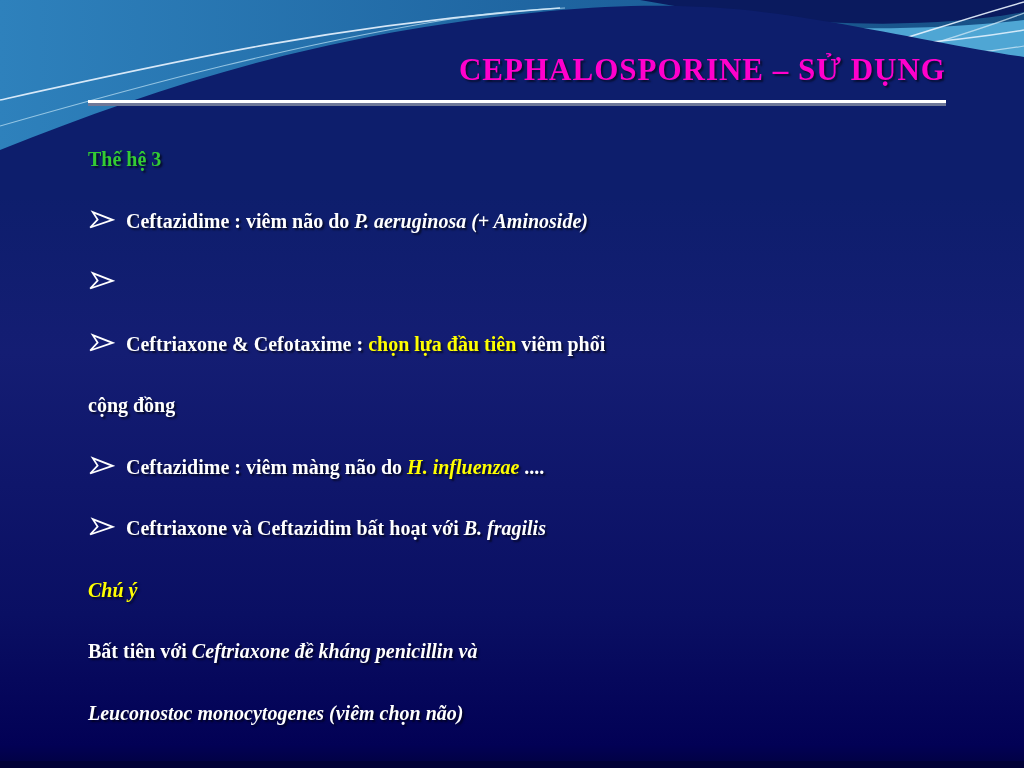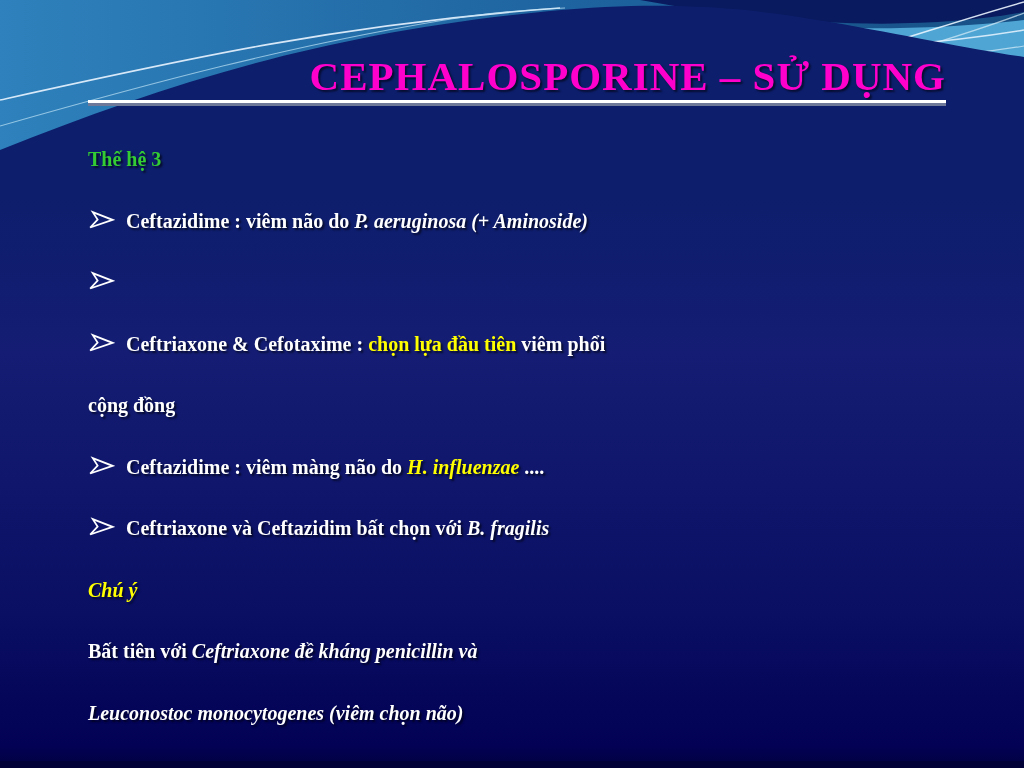--- a/index.html
+++ b/index.html
@@ -11,21 +11,21 @@
       #0D1E6C 0%, #0D1E6C 24%,
       #141D73 46%, #0A0F63 80%,
       #020155 97%, #010140 100%);
     font-family:"Liberation Serif", serif;
   }
   .top-deco{position:absolute;top:0;left:0;width:1024px;height:200px;display:block;}
   .bottom-strip{position:absolute;left:0;bottom:0;width:1024px;height:7px;background:#010137;}
   .title{
     position:absolute;top:52px;left:90px;width:856px;
     text-align:right;
-    font-size:41px;font-weight:bold;letter-spacing:1px;
+    font-size:31px;font-weight:bold;letter-spacing:1px;
     color:#FF00CC;
     text-shadow:2px 2px 2px rgba(0,0,0,0.55);
     white-space:nowrap;
   }
   .title-underline{
     position:absolute;top:100px;left:88px;width:858px;height:6px;
     background:linear-gradient(180deg,#ffffff 0%,#ffffff 55%,#6e7898 55%,#6e7898 100%);
   }
   .body-lines{
     position:absolute;top:129px;left:88px;right:50px;
@@ -80,20 +80,20 @@
           </svg></span></div>
       <div class="line"><span class="bullet"><svg width="27" height="20" viewBox="0 0 27 20">
             <path d="M2.2,17.5 L24.5,9.8 L4.8,2.2 L9.6,9.6 Z" fill="none" stroke="#ffffff" stroke-width="1.8" stroke-linejoin="miter"></path>
           </svg></span><span style="color: rgb(255, 255, 255);">Ceftriaxone &amp; Cefotaxime : </span><span style="color: rgb(255, 255, 0); margin-top: 27px;">chọn lựa đầu tiên</span><span style="color: rgb(255, 255, 255); margin-top: 29px;"> viêm phổi</span></div>
       <div class="line"><span style="color: rgb(255, 255, 255);">cộng đồng</span></div>
       <div class="line"><span class="bullet"><svg width="27" height="20" viewBox="0 0 27 20">
             <path d="M2.2,17.5 L24.5,9.8 L4.8,2.2 L9.6,9.6 Z" fill="none" stroke="#ffffff" stroke-width="1.8" stroke-linejoin="miter"></path>
           </svg></span><span style="color: rgb(255, 255, 255);">Ceftazidime : viêm màng não do </span><span class="it" style="color: rgb(255, 255, 0);">H. influenzae</span><span style="color: rgb(255, 255, 255);"> ....</span></div>
       <div class="line"><span class="bullet"><svg width="27" height="20" viewBox="0 0 27 20">
             <path d="M2.2,17.5 L24.5,9.8 L4.8,2.2 L9.6,9.6 Z" fill="none" stroke="#ffffff" stroke-width="1.8" stroke-linejoin="miter"></path>
-          </svg></span><span style="color: rgb(255, 255, 255);">Ceftriaxone và Ceftazidim bất chọn với </span><span class="it" style="color: rgb(255, 255, 255);">B. fragilis</span></div>
+          </svg></span><span style="color: rgb(255, 255, 255);">Ceftriaxone và Ceftazidim bất hoạt với </span><span class="it" style="color: rgb(255, 255, 255);">B. fragilis</span></div>
       <div class="line"><span class="it" style="color: rgb(255, 255, 0);">Chú ý</span></div>
       <div class="line"><span style="color: rgb(255, 255, 255);">Bất tiên với </span><span class="it" style="color: rgb(255, 255, 255);">Ceftriaxone đề kháng penicillin và</span></div>
       <div class="line"><span class="it" style="color: rgb(255, 255, 255);">Leuconostoc monocytogenes (viêm chọn não)</span></div>
     </div>
 
   <div class="bottom-strip"></div>
 </div>
 
 </body></html>

